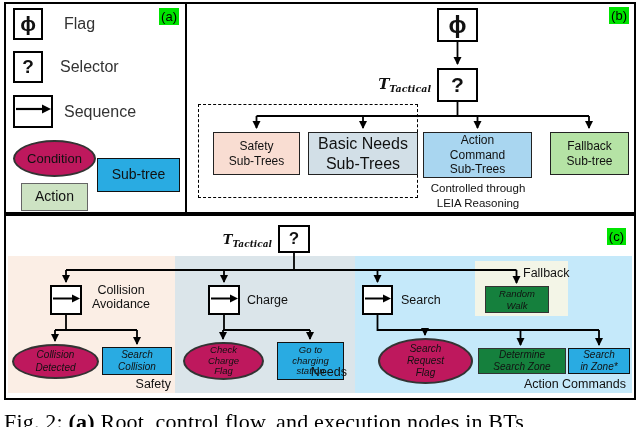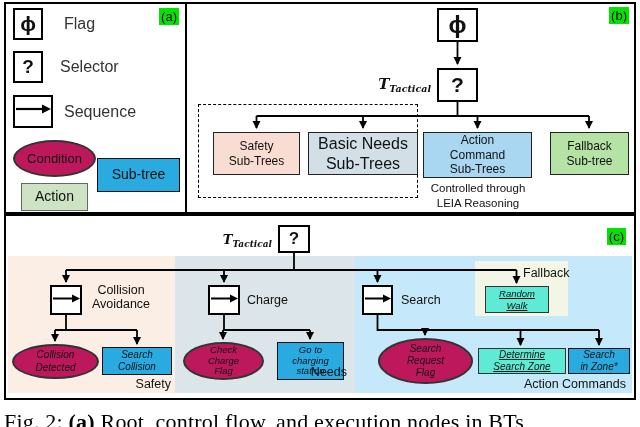--- a/index.html
+++ b/index.html
@@ -14,21 +14,21 @@
         text-align:center;line-height:1.22;}
   .ml{white-space:pre-line;}
   .it{font-style:italic;}
   .symbox{border:2.5px solid #000;background:#fff;display:flex;align-items:center;justify-content:center;}
   .tag{position:absolute;background:#00E400;color:#000;font-size:13px;line-height:17px;padding:0 2px;}
   .lglabel{position:absolute;font-size:16px;color:#333;}
   .treeT{font-family:"DejaVu Serif",serif;font-style:italic;font-weight:bold;font-size:15px;}
   .treeSub{font-family:"DejaVu Serif",serif;font-style:italic;font-weight:bold;font-size:9.5px;vertical-align:-3px;}
   .blue{background:#29ABE2;border:1.5px solid #111;}
   .yellowE{background:#be185d;border:2px solid #333;border-radius:50%;}
-  .greenN{background:#5eead4;border:1.5px solid #333;text-decoration:underline;}
+  .greenN{background:#15803d;border:1.5px solid #333;}
   .regionlbl{position:absolute;font-size:12.5px;color:#111;text-align:right;}
   .seqlbl{position:absolute;font-size:12.5px;color:#111;}
   svg{display:block;}
   .wires{position:absolute;left:0;top:0;pointer-events:none;}
   .caption{position:absolute;left:4px;top:409px;width:634px;white-space:nowrap;
            font-family:"Liberation Serif",serif;font-size:22px;color:#000;letter-spacing:.2px;}
 </style>
 </head>
 <body>
 

